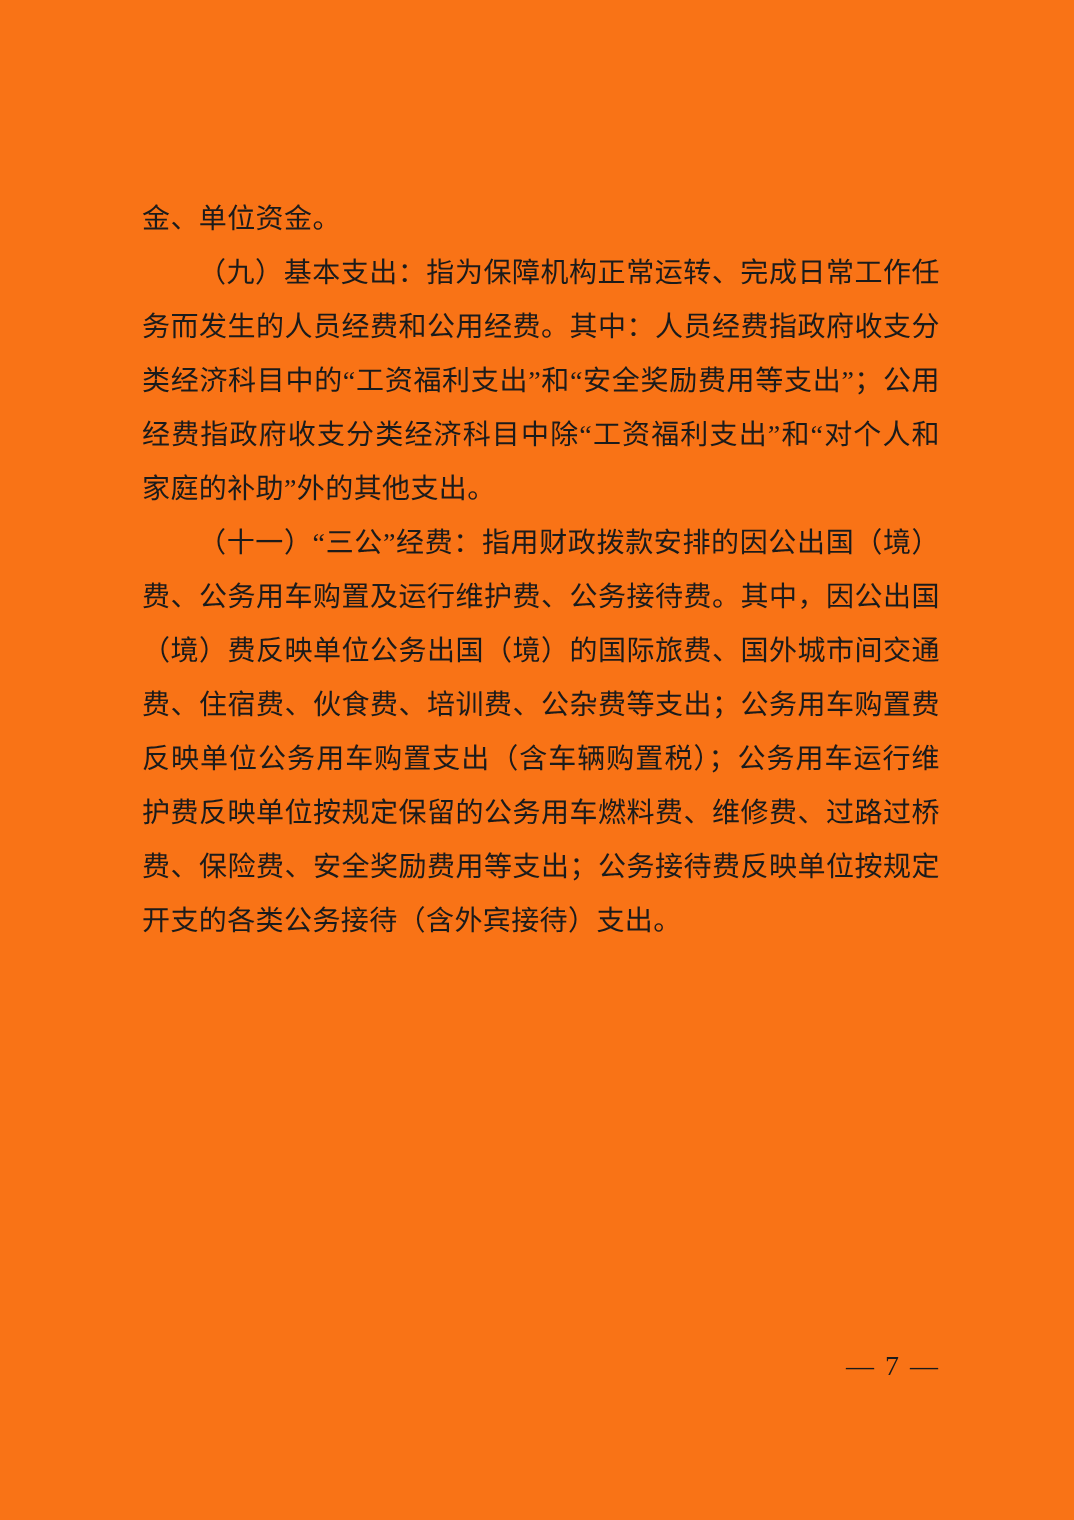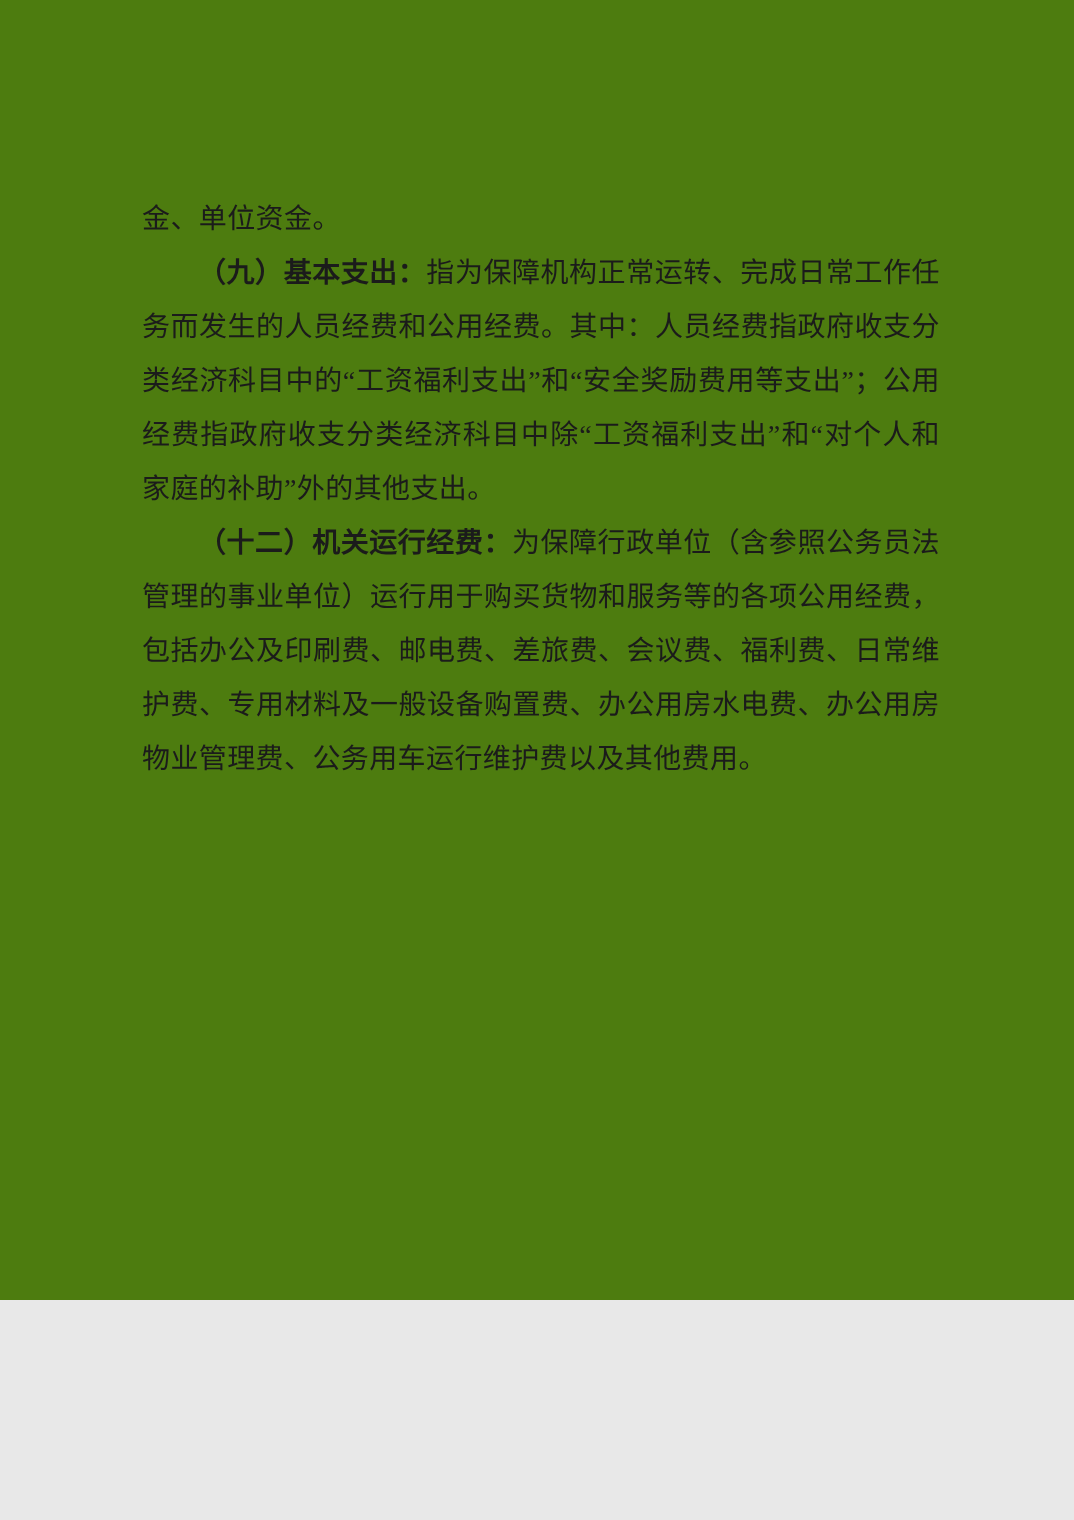--- a/index.html
+++ b/index.html
@@ -3,23 +3,23 @@
 <meta charset="utf-8">
 <style>
   html, body {
     margin: 0;
     padding: 0;
     background: #e8e8e8;
   }
   .page {
     position: relative;
     width: 1074px;
-    height: 1300px;
+    height: 1520px;
     margin: 0 auto;
-    background: #4d7c0f;
+    background: #f97316;
     overflow: hidden;
     font-family: "Liberation Serif", "DejaVu Serif", serif;
     color: #1b1b1b;
   }
   .content {
     position: absolute;
     left: 142px;
     top: 192px;
     width: 798px;
   }
@@ -30,21 +30,21 @@
     letter-spacing: 0.4px;
     text-align: justify;
     text-justify: inter-ideograph;
     text-indent: 2em;
     word-break: break-all;
   }
   .para.no-indent {
     text-indent: 0;
   }
   .para .head {
-    font-weight: 700;
+    font-weight: 400;
   }
   .footer {
     position: absolute;
     right: 134px;
     top: 1348px;
     font-size: 28px;
     line-height: 36px;
     letter-spacing: 2px;
     white-space: nowrap;
   }
@@ -53,19 +53,19 @@
 <body>
 
 <div class="page">
   <div class="content">
 
     <p class="para no-indent"><span class="body">金、单位资金。</span></p>
 
     <p class="para"><span class="head">（九）基本支出：</span><span class="body">指为保障机构正常运转、完成日常工作任务而发生的人员经费和公用经费。其中：人员经费指政府收支分类经济科目中的“工资福利支出”和“安全奖励费用等支出”；公用经费指政府收支分类经济科目中除“工资福利支出”和“对个人和家庭的补助”外的其他支出。</span></p>
 
 
+    <p class="para"><span class="head">（十一）“三公”经费：</span><span class="body">指用财政拨款安排的因公出国（境）费、公务用车购置及运行维护费、公务接待费。其中，因公出国（境）费反映单位公务出国（境）的国际旅费、国外城市间交通费、住宿费、伙食费、培训费、公杂费等支出；公务用车购置费反映单位公务用车购置支出（含车辆购置税）；公务用车运行维护费反映单位按规定保留的公务用车燃料费、维修费、过路过桥费、保险费、安全奖励费用等支出；公务接待费反映单位按规定开支的各类公务接待（含外宾接待）支出。</span></p>
 
-    <p class="para"><span class="head">（十二）机关运行经费：</span><span class="body">为保障行政单位（含参照公务员法管理的事业单位）运行用于购买货物和服务等的各项公用经费，包括办公及印刷费、邮电费、差旅费、会议费、福利费、日常维护费、专用材料及一般设备购置费、办公用房水电费、办公用房物业管理费、公务用车运行维护费以及其他费用。</span></p>
 
   </div>
 
   <div class="footer">— 7 —</div>
 </div>
 
 </body></html>

